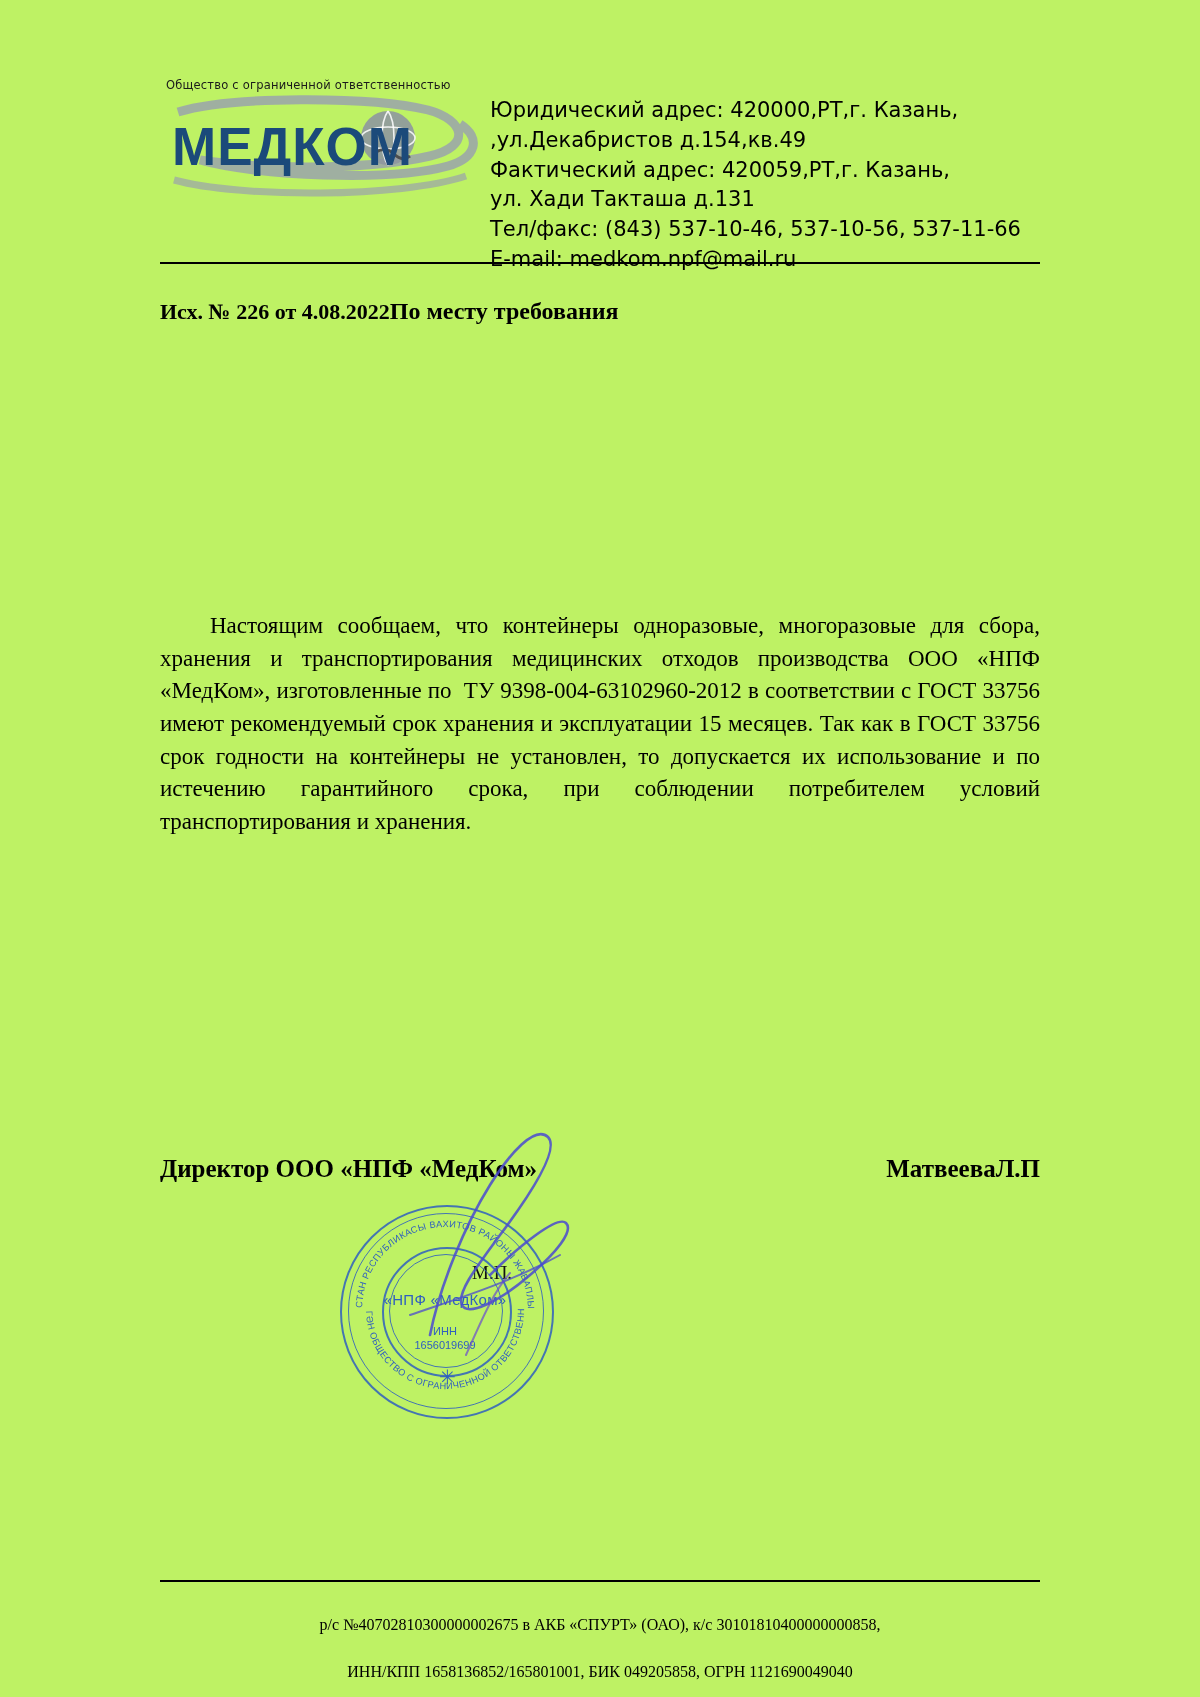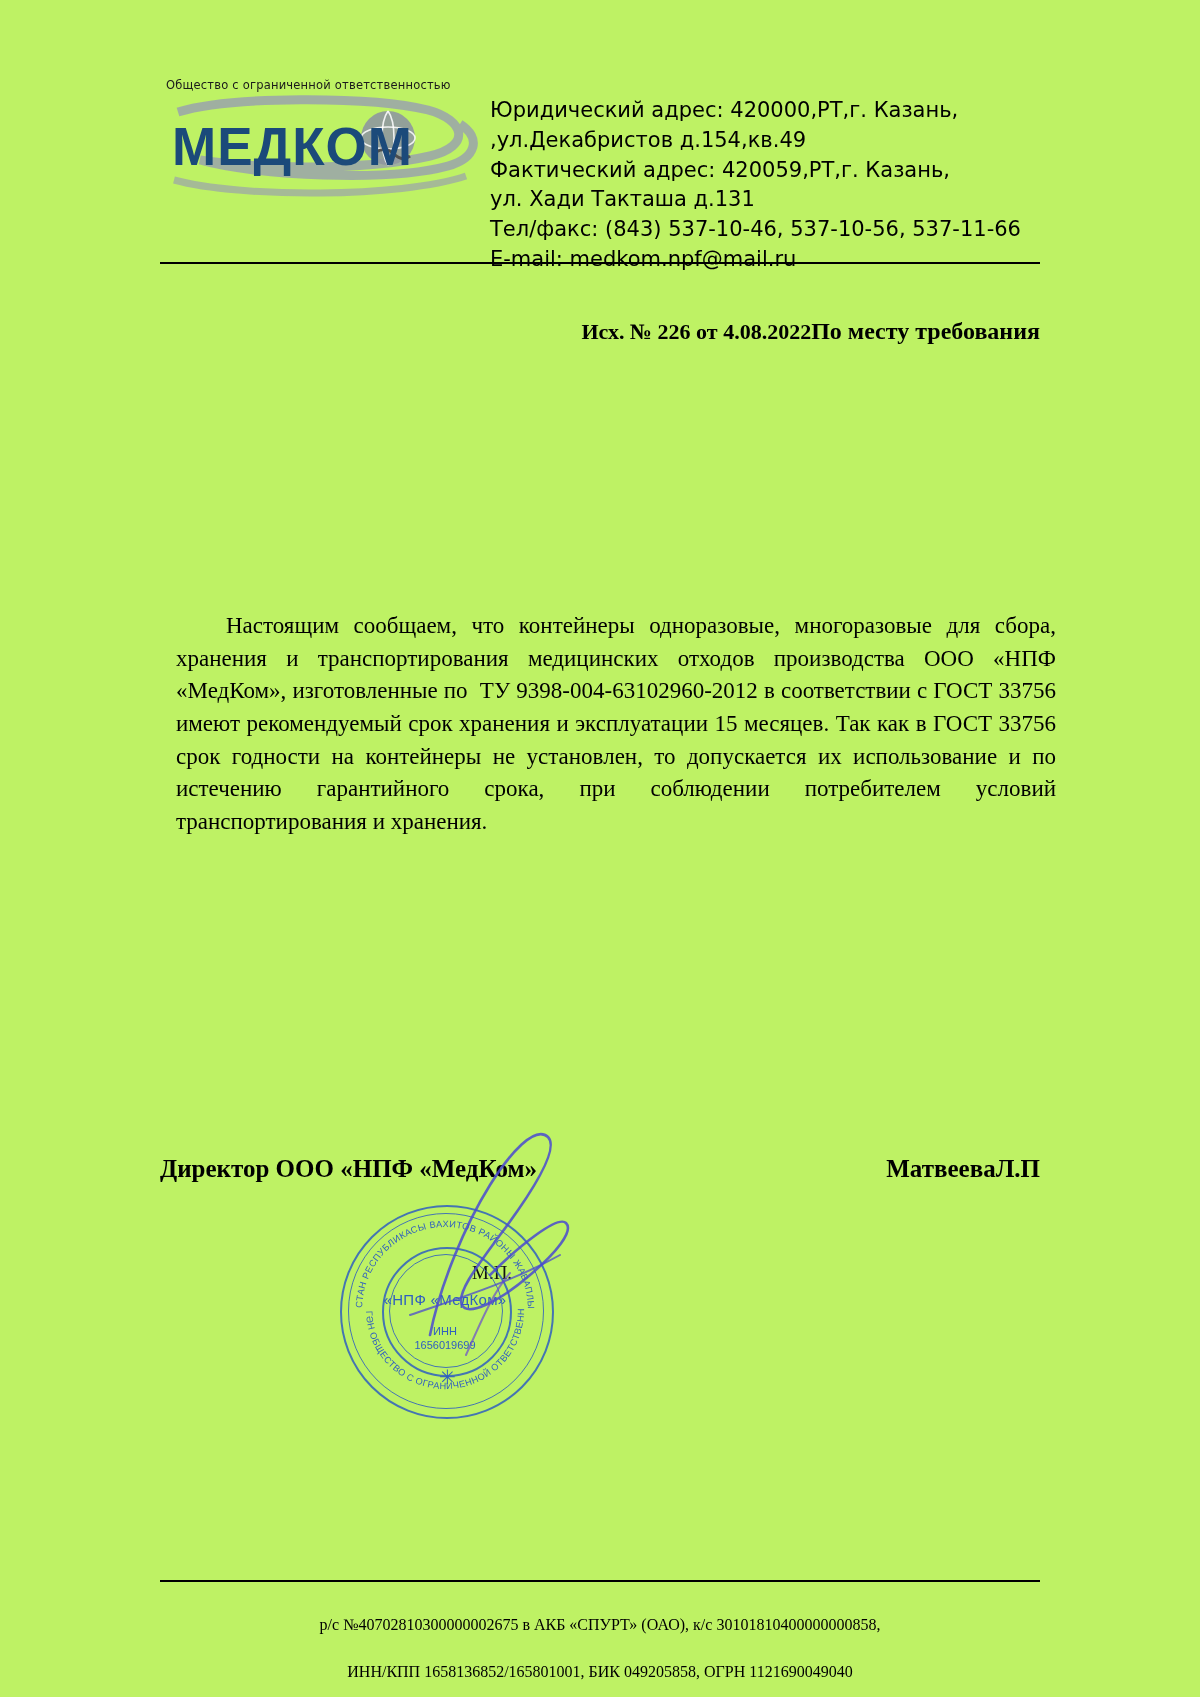--- a/index.html
+++ b/index.html
@@ -74,39 +74,38 @@
     background: #000;
   }
 
   
   .ref-row {
     position: absolute;
     left: 160px;
     top: 298px;
     width: 880px;
     display: flex;
-    justify-content: flex-end;
+    justify-content: flex-start;
     align-items: baseline;
-    margin-top: 20px;
   }
   .ref-left {
     font-family: "Liberation Serif", serif;
     font-weight: bold;
     font-size: 22px;
   }
   .ref-right {
     font-family: "Liberation Serif", serif;
     font-weight: bold;
     font-size: 24px;
   }
 
   
   .body-text {
     position: absolute;
-    left: 176px;
+    left: 160px;
     top: 610px;
     width: 880px;
     font-family: "Liberation Serif", serif;
     font-size: 23px;
     line-height: 1.42;
     text-align: justify;
     text-indent: 50px;
     text-justify: inter-word;
     white-space: pre-wrap;
   }

